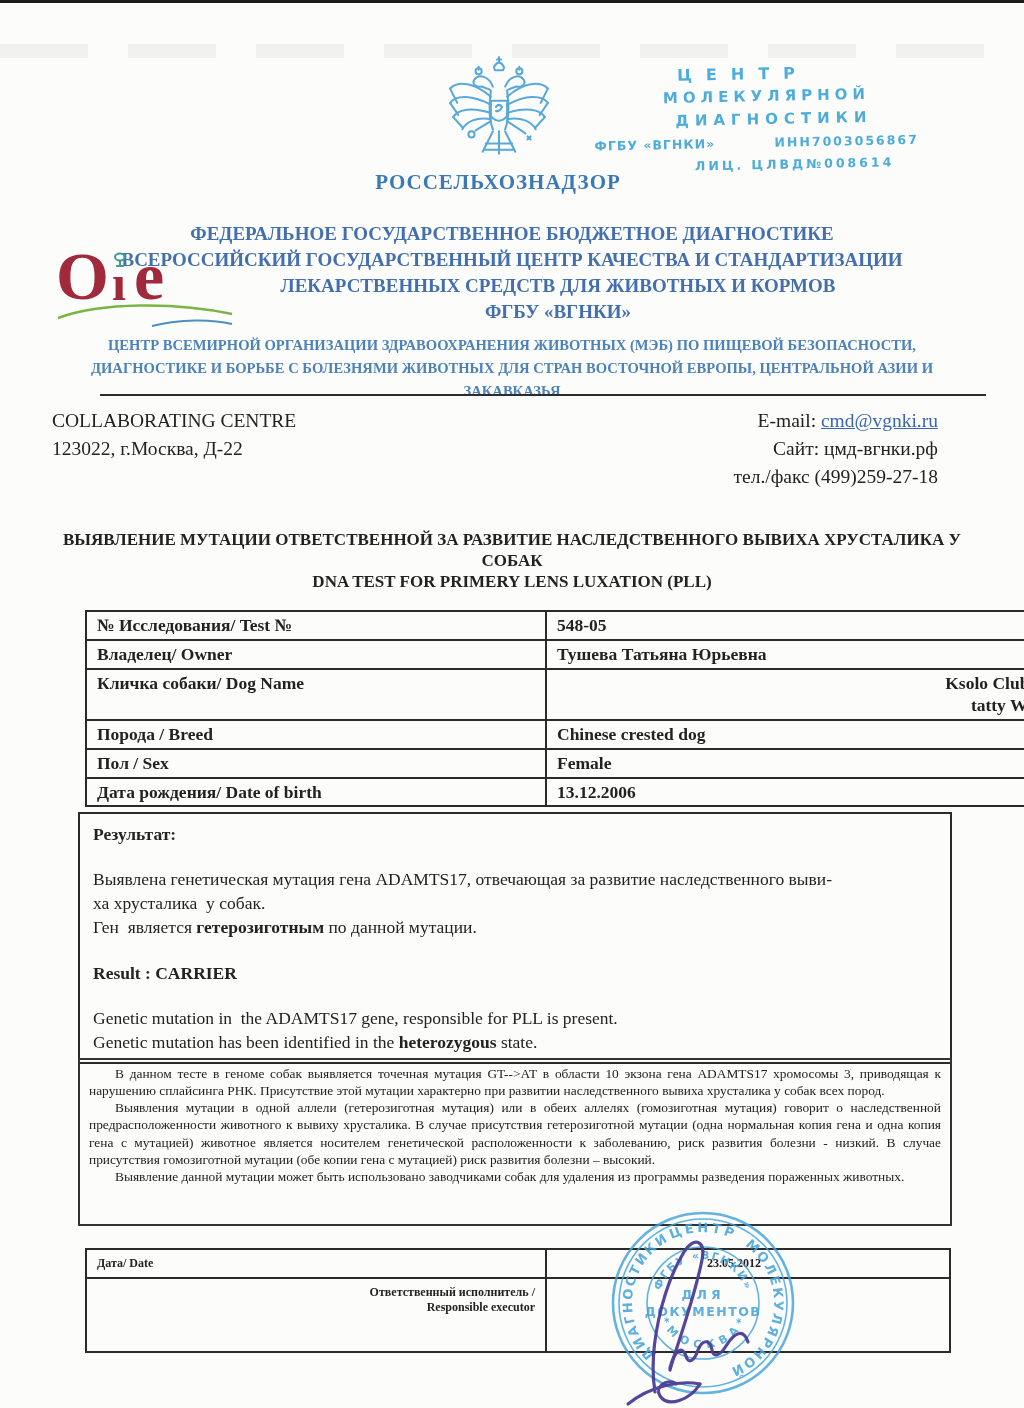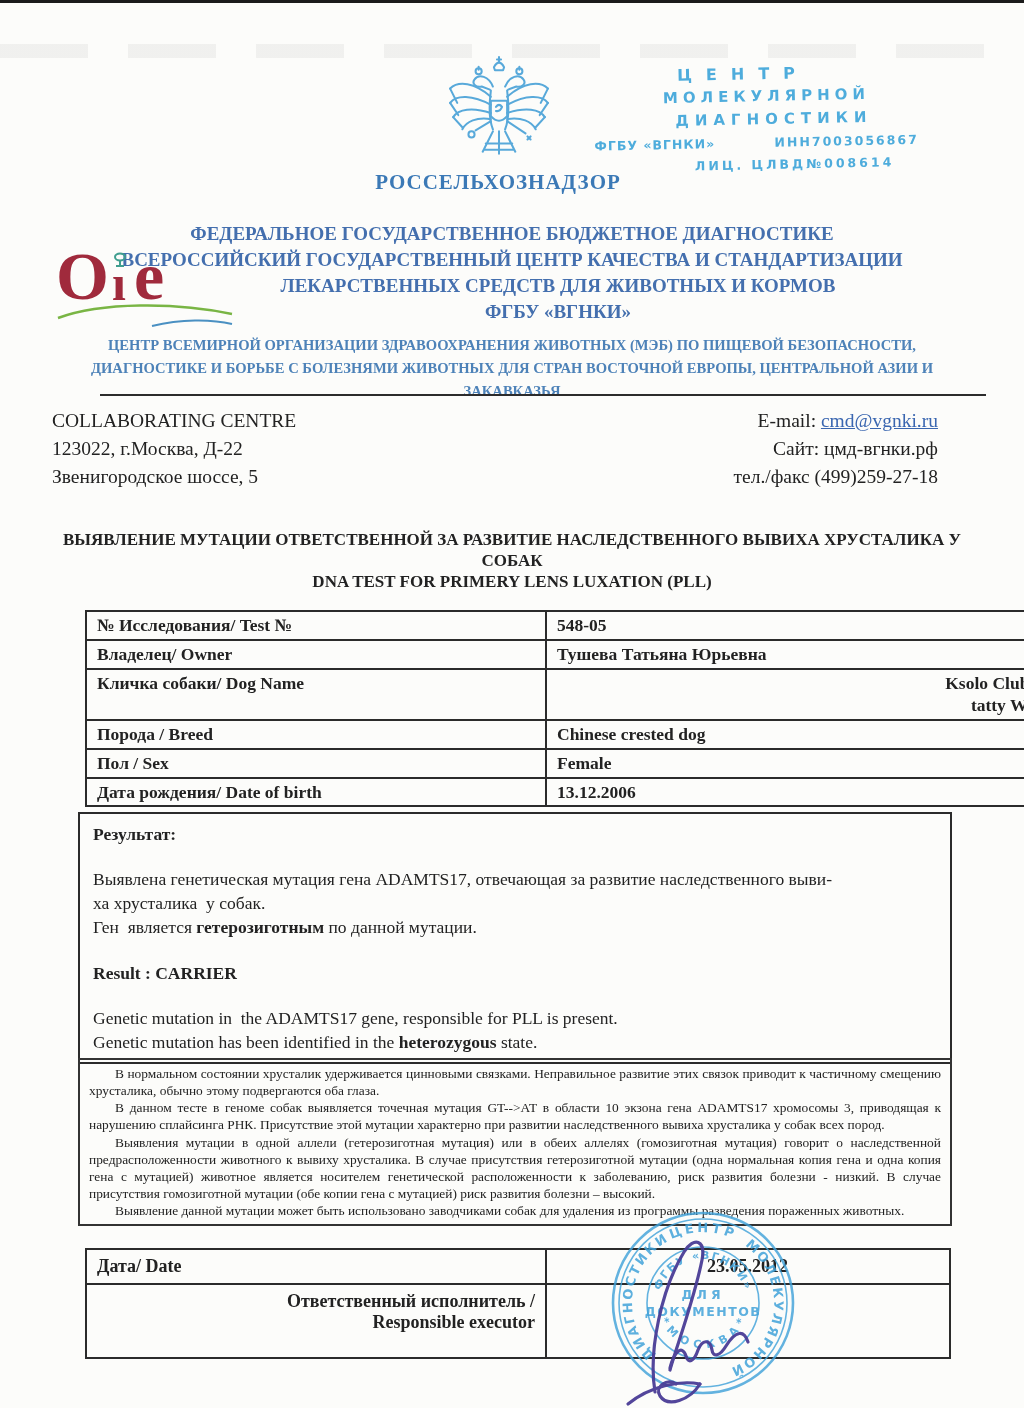--- a/index.html
+++ b/index.html
@@ -53,21 +53,21 @@
     padding:8px 13px;font-size:17.5px;line-height:1.38;}
   .result-box p{margin:0 0 21px 0;}
   .result-box .tight{margin-bottom:0;}
   .b{font-weight:bold;}
   
   .notes-box{left:78px;top:1058px;width:852px;height:154px;border:2px solid #333;
     padding:5px 9px;font-size:13.4px;line-height:1.28;text-align:justify;}
   .notes-box p{margin:0;text-indent:26px;}
   
   .footer-table{left:85px;top:1248px;width:866px;border-collapse:collapse;}
-  .footer-table td{border:2px solid #2b2b2b;font-weight:bold;font-size:18px;
+  .footer-table td{border:2px solid #2b2b2b;font-weight:bold;font-size:12px;
     padding:6px 10px;vertical-align:top;}
   .footer-table td.c1{width:438px;}
   .date-cell{font-size:19.5px;padding-left:160px !important;}
   .executor-row td{height:60px;margin-top:22px;}
   
   .stamp-svg{left:593px;top:1195px;}
 </style>
 </head>
 <body>
 
@@ -133,21 +133,20 @@
 
   <div class="abs center-text">ЦЕНТР ВСЕМИРНОЙ ОРГАНИЗАЦИИ ЗДРАВООХРАНЕНИЯ ЖИВОТНЫХ (МЭБ) ПО ПИЩЕВОЙ БЕЗОПАСНОСТИ,
 ДИАГНОСТИКЕ И БОРЬБЕ С БОЛЕЗНЯМИ ЖИВОТНЫХ ДЛЯ СТРАН ВОСТОЧНОЙ ЕВРОПЫ, ЦЕНТРАЛЬНОЙ АЗИИ И
 ЗАКАВКАЗЬЯ</div>
 
   <div class="abs rule"></div>
 
   <div class="abs contacts-left">
     <div>COLLABORATING CENTRE</div>
     <div>123022, г.Москва, Д-22</div>
-    <div>Звенигородское шоссе, 5</div>
   </div>
 
   <div class="abs contacts-right">
     <div><span>E-mail: </span><a href="#" class="email-link">cmd@vgnki.ru</a></div>
     <div>Сайт: цмд-вгнки.рф</div>
     <div>тел./факс (499)259-27-18</div>
   </div>
 
   <div class="abs doc-title">
     <div class="ru">ВЫЯВЛЕНИЕ МУТАЦИИ ОТВЕТСТВЕННОЙ ЗА РАЗВИТИЕ НАСЛЕДСТВЕННОГО ВЫВИХА ХРУСТАЛИКА У
@@ -189,21 +188,20 @@
     <p class="b">Результат:</p>
     <p class="prew tight">Выявлена генетическая мутация гена ADAMTS17, отвечающая за развитие наследственного выви-
 ха хрусталика  у собак.</p>
     <p class="prew"><span>Ген  является </span><span class="b">гетерозиготным</span><span> по данной мутации.</span></p>
     <p class="b">Result : CARRIER</p>
     <p class="prew tight">Genetic mutation in  the ADAMTS17 gene, responsible for PLL is present.</p>
     <p class="prew tight"><span>Genetic mutation has been identified in the </span><span class="b">heterozygous</span><span> state.</span></p>
   </div>
 
   <div class="abs notes-box">
-    <p>В нормальном состоянии хрусталик удерживается цинновыми связками. Неправильное развитие этих связок приводит к частичному смещению хрусталика, обычно этому подвергаются оба глаза.</p>
     <p>В данном тесте в геноме собак выявляется точечная мутация GT--&gt;АТ в области 10 экзона гена ADAMTS17 хромосомы 3, приводящая к нарушению сплайсинга РНК.  Присутствие этой мутации характерно при развитии наследственного вывиха хрусталика  у собак всех пород.</p>
     <p>Выявления мутации в одной аллели (гетерозиготная мутация) или в обеих аллелях (гомозиготная мутация) говорит о наследственной предрасположенности животного к вывиху хрусталика. В случае присутствия гетерозиготной мутации (одна нормальная копия гена и одна копия гена с мутацией) животное является носителем генетической расположенности к заболеванию, риск развития болезни - низкий. В случае присутствия гомозиготной мутации (обе копии гена с мутацией) риск развития болезни – высокий.</p>
     <p>Выявление данной мутации может быть использовано заводчиками собак для удаления из программы разведения пораженных животных.</p>
   </div>
 
   <table class="abs footer-table">
     <tbody>
         <tr>
       <td class="c1">Дата/ Date</td>
       <td class="date-cell">23.05.2012</td>

